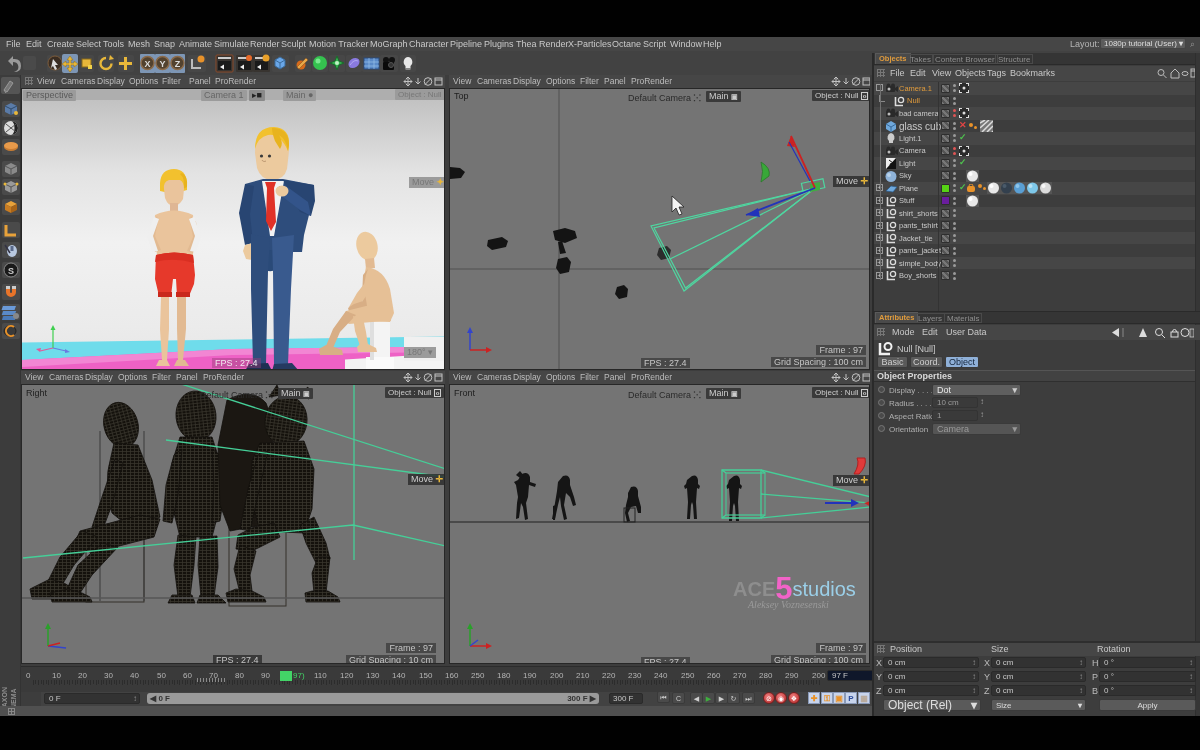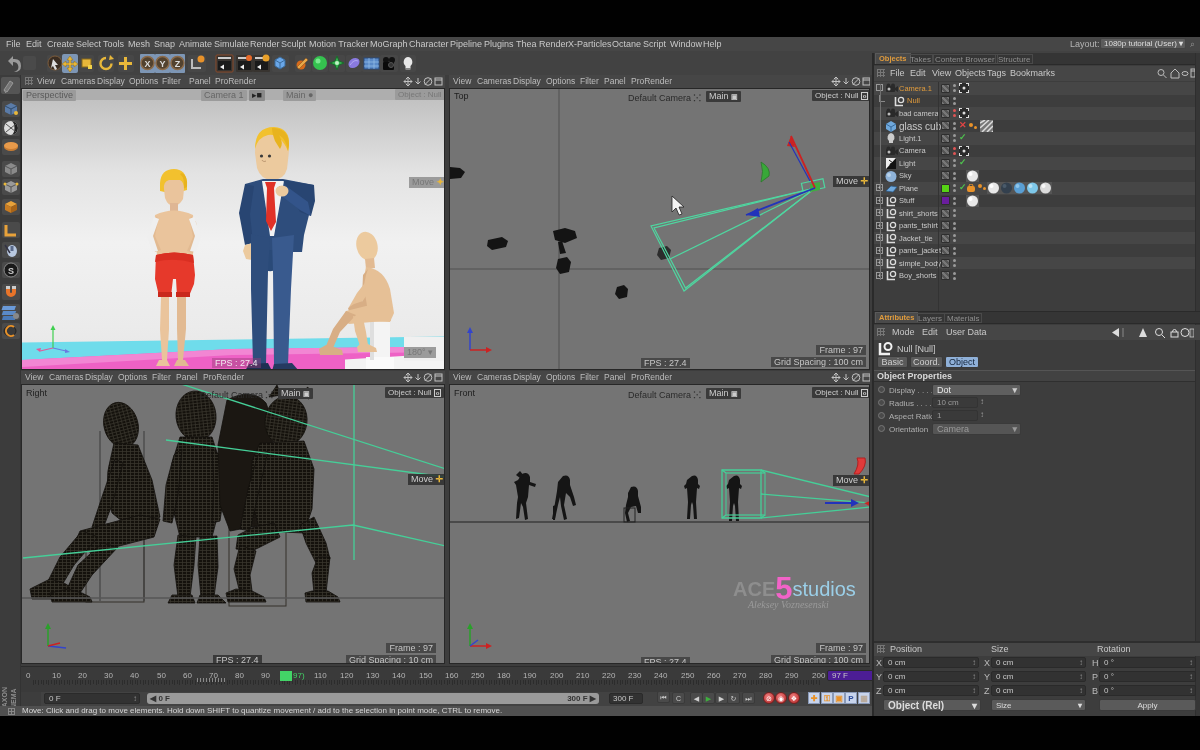--- a/index.html
+++ b/index.html
@@ -875,21 +875,21 @@
         <i class="tick" style="left:781.9px;top:14px;height:5px;"></i>
         <i class="tick" style="left:784.5px;top:14px;height:4px;"></i>
         <i class="tick" style="left:787.1px;top:14px;height:5px;"></i>
         <i class="tick" style="left:789.7px;top:14px;height:4px;"></i>
         <i class="tick" style="left:792.4px;top:14px;height:5px;"></i>
         <i class="tick" style="left:795.0px;top:14px;height:4px;"></i>
         <i class="tick" style="left:797.6px;top:14px;height:5px;"></i>
         <span class="abs" style="left:259px;top:5px;width:12px;height:10px;background:#43d467;"></span>
         <span class="abs" style="left:272px;top:5px;font-size:8px;color:#43d467;">97)</span>
         <span class="abs" style="left:176px;top:12px;width:28px;height:4px;background:repeating-linear-gradient(90deg,#8a8a8a 0 1px,transparent 1px 3px);"></span>
-        <span class="abs" style="left:806px;top:4px;width:56px;height:11px;background:#4c1d95;border:1px solid #2a2a2a;border-radius:2px;color:#c6c6c6;font-size:8px;padding-left:4px;line-height:10px;">97 F<b style="float:right;margin-right:2px;color:#888;">↕</b></span>
+        <span class="abs" style="left:806px;top:4px;width:56px;height:11px;background:#0f172a;border:1px solid #2a2a2a;border-radius:2px;color:#c6c6c6;font-size:8px;padding-left:4px;line-height:10px;">97 F<b style="float:right;margin-right:2px;color:#888;">↕</b></span>
         <span class="abs" style="left:0;top:0;width:849px;height:1px;background:#2c2c2c;"></span>
       </div>
     <div id="scrubrow">
         <span class="abs" style="left:3px;top:1px;width:96px;height:11px;background:#323232;border:1px solid #2a2a2a;border-radius:2px;color:#c6c6c6;font-size:8px;padding-left:4px;line-height:10px;">0 F<b style="float:right;margin-right:2px;color:#888;">↕</b></span>
         <span class="abs" style="left:106px;top:1px;width:452px;height:11px;background:#9a9a9a;border-radius:3px;color:#333;font-size:8px;line-height:11px;"><b style="margin-left:3px;">◀ 0 F</b><b style="float:right;margin-right:3px;">300 F ▶</b></span>
         <span class="abs" style="left:568px;top:1px;width:34px;height:11px;background:#323232;border:1px solid #2a2a2a;border-radius:2px;color:#c6c6c6;font-size:8px;padding-left:3px;line-height:10px;">300 F</span>
         <span class="abs" style="left:616px;top:-1px;width:13px;height:12px;background:#4a4a4a;border:1px solid #3a3a3a;border-radius:2px;color:#cfcfcf;font-size:7px;text-align:center;line-height:12px;">⏮</span>
         <span class="abs" style="left:631px;top:0px;width:13px;height:12px;background:#4a4a4a;border:1px solid #3a3a3a;border-radius:2px;color:#cfcfcf;font-size:7px;text-align:center;line-height:12px;">C</span>
         <span class="abs" style="left:649px;top:0px;width:13px;height:12px;background:#4a4a4a;border:1px solid #3a3a3a;border-radius:2px;color:#cfcfcf;font-size:7px;text-align:center;line-height:12px;">◀</span>
         <span class="abs" style="left:661px;top:0px;width:13px;height:12px;background:#4a4a4a;border:1px solid #3a3a3a;border-radius:2px;color:#3fae3f;font-size:7px;text-align:center;line-height:12px;">▶</span>
@@ -899,21 +899,21 @@
         <span class="abs" style="left:722px;top:0px;width:12px;height:12px;border-radius:50%;background:radial-gradient(circle at 40% 35%,#f08080,#b02020);border:1px solid #702020;color:#fff;font-size:7px;text-align:center;line-height:11px;">⊘</span>
         <span class="abs" style="left:734px;top:0px;width:12px;height:12px;border-radius:50%;background:radial-gradient(circle at 40% 35%,#f08080,#b02020);border:1px solid #702020;color:#fff;font-size:7px;text-align:center;line-height:11px;">◉</span>
         <span class="abs" style="left:747px;top:0px;width:12px;height:12px;border-radius:50%;background:radial-gradient(circle at 40% 35%,#f08080,#b02020);border:1px solid #702020;color:#fff;font-size:7px;text-align:center;line-height:11px;">❖</span>
         <span class="abs" style="left:767px;top:0px;width:12px;height:12px;background:#c8d4ec;border:1px solid #8a9ab8;color:#e8922a;font-size:8px;font-weight:bold;text-align:center;line-height:11px;">✚</span>
         <span class="abs" style="left:780px;top:0px;width:12px;height:12px;background:#c8d4ec;border:1px solid #8a9ab8;color:#e8922a;font-size:8px;font-weight:bold;text-align:center;line-height:11px;">⚿</span>
         <span class="abs" style="left:792px;top:0px;width:12px;height:12px;background:#c8d4ec;border:1px solid #8a9ab8;color:#e8922a;font-size:8px;font-weight:bold;text-align:center;line-height:11px;">▣</span>
         <span class="abs" style="left:804px;top:0px;width:12px;height:12px;background:#c8d4ec;border:1px solid #8a9ab8;color:#2a4a9a;font-size:8px;font-weight:bold;text-align:center;line-height:11px;">P</span>
         <span class="abs" style="left:817px;top:0px;width:12px;height:12px;background:#c8d4ec;border:1px solid #8a9ab8;color:#b8a898;font-size:8px;font-weight:bold;text-align:center;line-height:11px;">▦</span>
         <span class="abs" style="left:835px;top:0px;width:13px;height:12px;background:#c8d4ec;border:1px solid #8a9ab8;color:#e8922a;font-size:8px;font-weight:bold;text-align:center;line-height:11px;">⚿</span>
       </div>
-    <div id="statusbar"><span class="abs" style="left:8px;top:2px;width:7px;height:7px;background:linear-gradient(#888 1px,transparent 1px),linear-gradient(90deg,#888 1px,transparent 1px);background-size:3px 3px;"></span><span style="margin-left:22px;">Move: Click and drag to move elements. Hold down SHIFT to quantize movement / add to the selection in point mode, CTRL to remove.</span></div>
+    <div id="statusbar"><span class="abs" style="left:8px;top:2px;width:7px;height:7px;background:linear-gradient(#888 1px,transparent 1px),linear-gradient(90deg,#888 1px,transparent 1px);background-size:3px 3px;"></span></div>
     <div id="rpanel">
       <div class="abs" style="left:0;top:0;width:328px;height:12px;background:#353535;border-bottom:1px solid #2a2a2a;font-size:8.5px;">
           <span class="abs" style="left:1px;top:0;background:#4a4a4a;border:1px solid #5a5a5a;border-bottom:none;padding:0 3px;color:#e09b3c;font-weight:bold;height:11px;font-size:7.5px;white-space:nowrap;">Objects</span>
           <span class="abs" style="left:33px;top:1px;border:1px solid #4a4a4a;padding:0 2px;color:#8f8f8f;height:10px;font-size:8px;white-space:nowrap;">Takes</span>
           <span class="abs" style="left:58px;top:1px;border:1px solid #4a4a4a;padding:0 2px;color:#8f8f8f;height:10px;font-size:8px;white-space:nowrap;">Content Browser</span>
           <span class="abs" style="left:121px;top:1px;border:1px solid #4a4a4a;padding:0 2px;color:#8f8f8f;height:10px;font-size:8px;white-space:nowrap;">Structure</span>
         </div>
       <div class="abs" style="left:0;top:13px;width:328px;height:15px;background:#464646;font-size:9px;color:#c9c9c9;">
           <span class="abs" style="left:3px;top:3px;width:8px;height:8px;background:linear-gradient(#777 1px,transparent 1px),linear-gradient(90deg,#777 1px,transparent 1px);background-size:3px 3px;"></span>
           <span class="abs" style="left:16px;top:2px;">File</span>
@@ -1230,18 +1230,18 @@
       <span class="abs" style="left:110px;top:619px;font-size:9px;color:#bbb;">Y</span>
         <span class="abs" style="left:117px;top:618px;width:95px;height:11px;background:#323232;border:1px solid #2a2a2a;border-radius:2px;color:#c6c6c6;font-size:8px;padding-left:4px;line-height:10px;">0 cm<b style="float:right;margin-right:2px;color:#888;">↕</b></span>
       <span class="abs" style="left:218px;top:619px;font-size:9px;color:#bbb;">P</span>
         <span class="abs" style="left:225px;top:618px;width:97px;height:11px;background:#323232;border:1px solid #2a2a2a;border-radius:2px;color:#c6c6c6;font-size:8px;padding-left:4px;line-height:10px;">0 °<b style="float:right;margin-right:2px;color:#888;">↕</b></span>
       <span class="abs" style="left:2px;top:633px;font-size:9px;color:#bbb;">Z</span>
         <span class="abs" style="left:9px;top:632px;width:96px;height:11px;background:#323232;border:1px solid #2a2a2a;border-radius:2px;color:#c6c6c6;font-size:8px;padding-left:4px;line-height:10px;">0 cm<b style="float:right;margin-right:2px;color:#888;">↕</b></span>
       <span class="abs" style="left:110px;top:633px;font-size:9px;color:#bbb;">Z</span>
         <span class="abs" style="left:117px;top:632px;width:95px;height:11px;background:#323232;border:1px solid #2a2a2a;border-radius:2px;color:#c6c6c6;font-size:8px;padding-left:4px;line-height:10px;">0 cm<b style="float:right;margin-right:2px;color:#888;">↕</b></span>
       <span class="abs" style="left:218px;top:633px;font-size:9px;color:#bbb;">B</span>
         <span class="abs" style="left:225px;top:632px;width:97px;height:11px;background:#323232;border:1px solid #2a2a2a;border-radius:2px;color:#c6c6c6;font-size:8px;padding-left:4px;line-height:10px;">0 °<b style="float:right;margin-right:2px;color:#888;">↕</b></span>
-      <span class="abs" style="left:9px;top:646px;width:98px;height:12px;background:#5a5a5a;border:1px solid #3a3a3a;border-radius:2px;color:#ddd;font-size:10px;padding-left:4px;line-height:11px;font-weight:bold;">Object (Rel)<b style="float:right;margin-right:3px;">▾</b></span>
+      <span class="abs" style="left:9px;top:646px;width:98px;height:12px;background:#5a5a5a;border:1px solid #3a3a3a;border-radius:2px;color:#ddd;font-size:12px;padding-left:4px;line-height:11px;">Object (Rel)<b style="float:right;margin-right:3px;">▾</b></span>
       <span class="abs" style="left:117px;top:646px;width:95px;height:12px;background:#5a5a5a;border:1px solid #3a3a3a;border-radius:2px;color:#ddd;font-size:8px;padding-left:4px;line-height:11px;">Size<b style="float:right;margin-right:3px;">▾</b></span>
       <span class="abs" style="left:225px;top:646px;width:97px;height:12px;background:#5a5a5a;border:1px solid #3a3a3a;border-radius:2px;color:#ddd;font-size:8px;text-align:center;line-height:11px;">Apply</span>
     </div>
   </div>
 </div>
 
 </body></html>

